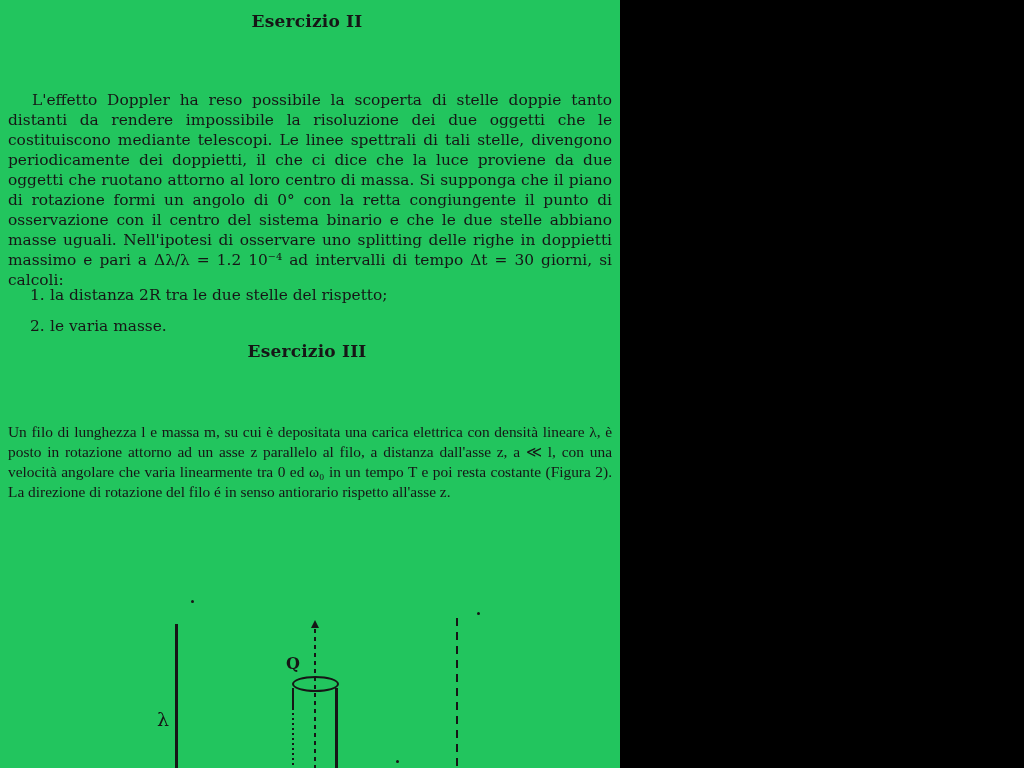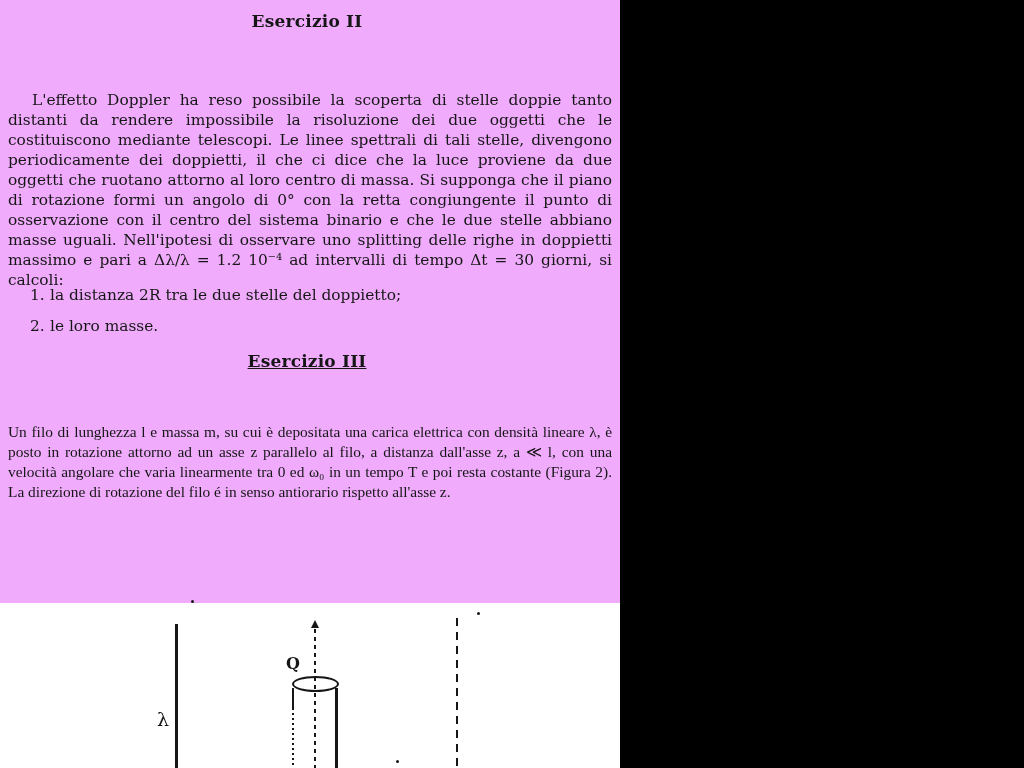--- a/index.html
+++ b/index.html
@@ -9,40 +9,40 @@
     height: 768px;
     margin: 0 auto;
     background: #ffffff;
     overflow: hidden;
     font-family: "DejaVu Serif", "Liberation Serif", serif;
     color: #161616;
   }
   .page {
     position: absolute;
     left: 0; top: 0;
-    width: 620px; height: 603px;
-    background: #f0abfc;
+    width: 620px; height: 768px;
+    background: #22c55e;
   }
   .black-panel {
     position: absolute;
     left: 620px; top: 0;
     width: 404px; height: 768px;
     background: #000000;
   }
   .heading {
     position: absolute;
     left: 0; width: 614px;
     text-align: center;
     font-weight: bold;
     font-size: 17px;
     letter-spacing: 0.2px;
     margin: 0;
   }
   .heading-ii  { top: 11px; }
-  .heading-iii { top: 351px; text-decoration: underline; }
+  .heading-iii { top: 341px; }
   .para {
     position: absolute;
     left: 8px; width: 604px;
     margin: 0;
     font-size: 15.4px;
     line-height: 20px;
     text-align: justify;
   }
   .para-ii    { top: 90px;  text-indent: 24px; }
   .para-iii-a { top: 422px; font-family: Liberation Serif, serif; }
@@ -124,26 +124,26 @@
 <div class="screen">
 
   <div class="page">
 
     <h2 class="heading heading-ii">Esercizio II</h2>
 
     <p class="para para-ii">L'effetto Doppler ha reso possibile la scoperta di stelle doppie tanto distanti da rendere impossibile la risoluzione dei due oggetti che le costituiscono mediante telescopi. Le linee spettrali di tali stelle, divengono periodicamente dei doppietti, il che ci dice che la luce proviene da due oggetti che ruotano attorno al loro centro di massa. Si supponga che il piano di rotazione formi un angolo di 0° con la retta congiungente il punto di osservazione con il centro del sistema binario e che le due stelle abbiano masse uguali. Nell'ipotesi di osservare uno splitting delle righe in doppietti massimo e pari a Δλ/λ = 1.2 10⁻⁴ ad intervalli di tempo Δt = 30 giorni, si calcoli:</p>
 
     <div class="list-item list-item-1">
       <span class="list-marker">1.</span>
-      <span class="list-text">la distanza 2R tra le due stelle del doppietto;</span>
+      <span class="list-text">la distanza 2R tra le due stelle del rispetto;</span>
     </div>
 
     <div class="list-item list-item-2">
       <span class="list-marker">2.</span>
-      <span class="list-text">le loro masse.</span>
+      <span class="list-text">le varia masse.</span>
     </div>
 
     <h2 class="heading heading-iii">Esercizio III</h2>
 
     <p class="para para-iii-a">Un filo di lunghezza l e massa m, su cui è depositata una carica elettrica con densità lineare λ, è posto in rotazione attorno ad un asse z parallelo al filo, a distanza dall'asse z, a ≪ l, con una velocità angolare che varia linearmente tra 0 ed ω₀ in un tempo T e poi resta costante (Figura 2). La direzione di rotazione del filo é in senso antiorario rispetto all'asse z.</p>
 
 
     <div>
       <div class="fig-el wire-line"></div>
       <div class="fig-el lambda-label">λ</div>

